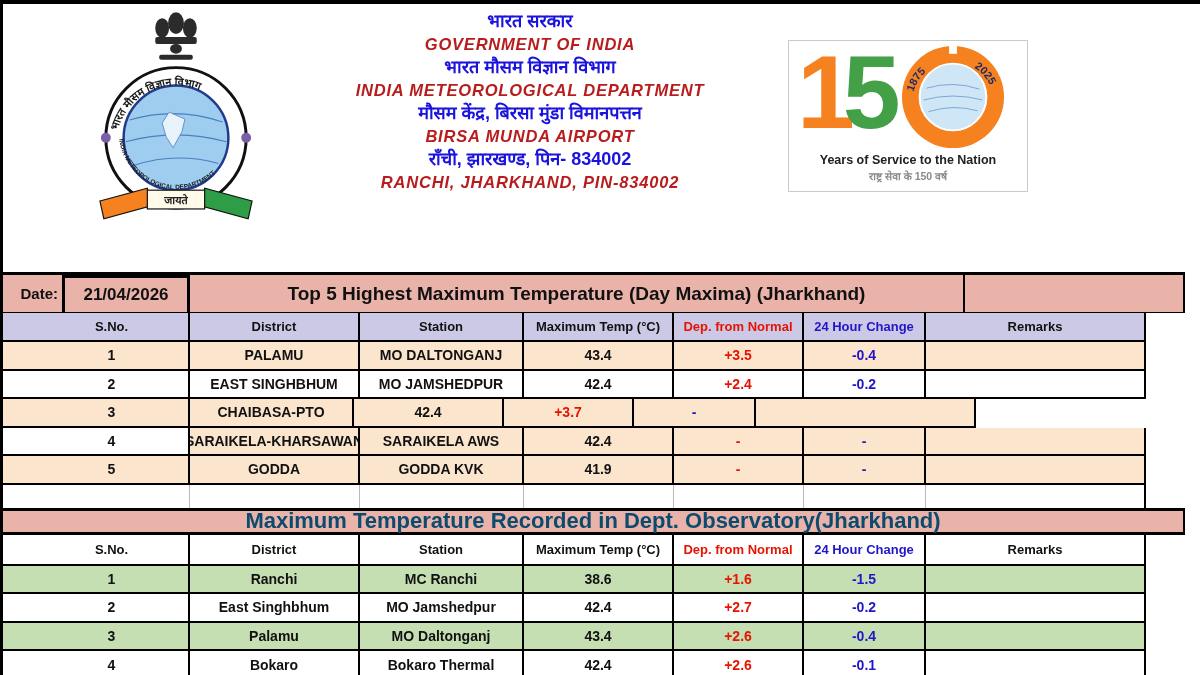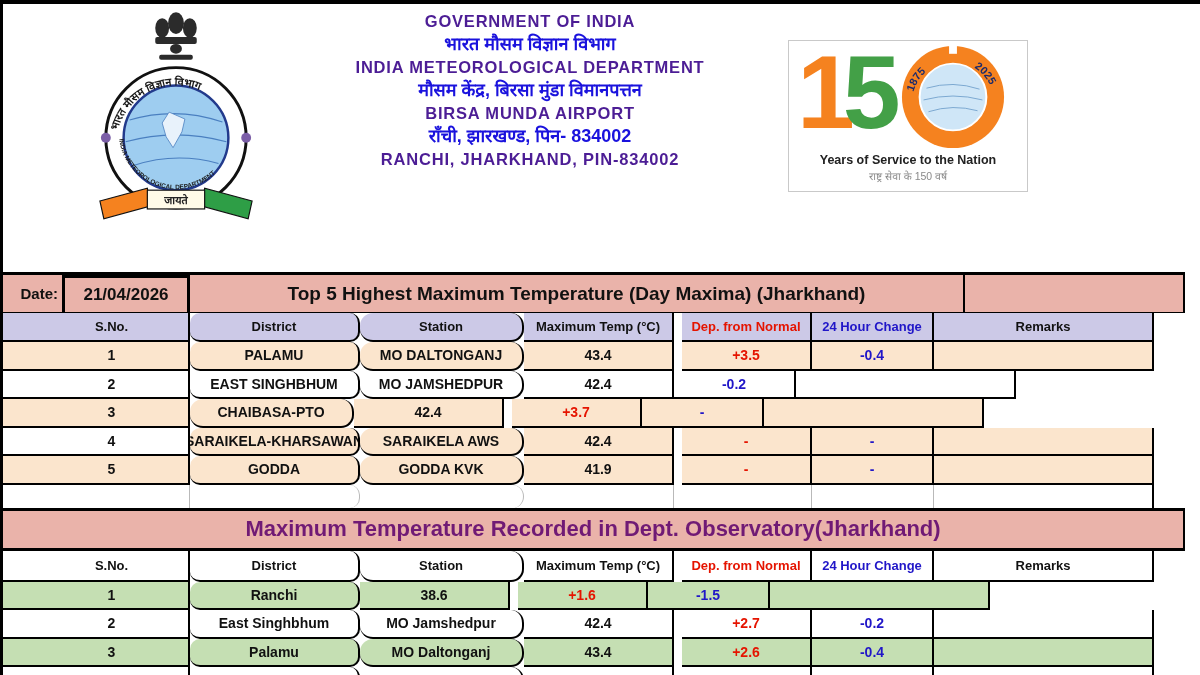--- a/index.html
+++ b/index.html
@@ -7,62 +7,62 @@
         font-family:"Liberation Sans","DejaVu Sans",sans-serif;}
   .border-top{position:absolute;left:0;top:0;width:1200px;height:4px;background:#000;}
   .border-left{position:absolute;left:0;top:0;width:3px;height:675px;background:#000;}
 
   
   .hdr{position:absolute;left:0;top:4px;width:1200px;height:266px;}
   .emblem{position:absolute;left:92px;top:6px;width:168px;height:222px;}
   .hdr-text{position:absolute;left:250px;top:6px;width:560px;text-align:center;}
   .hl{font-weight:bold;line-height:23px;white-space:nowrap;}
   .hl.hindi{color:#1a12dd;font-size:18px;}
-  .hl.english{color:#4c1d95;font-size:16.5px;letter-spacing:0.8px;}
+  .hl.english{color:#b91c1c;font-size:16.5px;letter-spacing:0.8px;font-style:italic;}
   .logo150{position:absolute;left:788px;top:36px;width:238px;height:150px;background:#fff;
            border:1px solid #c9c9c9;}
   .l150-digits{position:absolute;left:8px;top:-4px;height:110px;display:flex;align-items:flex-start;}
   .d1,.d5{font-weight:bold;font-size:104px;line-height:110px;font-family:"Liberation Sans",sans-serif;}
   .d1{color:#f5821f;letter-spacing:-6px;}
   .d5{color:#43a047;margin-left:-6px;}
   .l150-ring{position:absolute;left:110px;top:2px;}
   .l150-cap-en{position:absolute;left:0;top:112px;width:238px;text-align:center;
                font-weight:bold;font-size:12.5px;color:#222;}
   .l150-cap-hi{position:absolute;left:0;top:128px;width:238px;text-align:center;
-               font-size:10.5px;color:#8a8a8a;font-weight:normal;}
+               font-size:10.5px;color:#8a8a8a;font-weight:bold;}
 
   
   .tbl{position:absolute;left:3px;top:272px;width:1182px;border-top:3px solid #000;}
   .trow{display:flex;width:1182px;box-sizing:border-box;}
   .cell{box-sizing:border-box;display:flex;align-items:center;justify-content:center;
         font-weight:bold;color:#111;border-right:2px solid #000;border-bottom:2px solid #000;
         overflow:hidden;white-space:nowrap;}
-  .c-sno{width:187px;padding-left:32px;}.c-dis{width:170px;border-radius:10px;}.c-sta{width:164px;border-radius:13px;}.c-max{width:150px;}
-  .c-dep{width:130px;margin-left:8px;}.c-chg{width:122px;}.c-rem{width:220px;}
+  .c-sno{width:187px;padding-left:32px;}.c-dis{width:170px;}.c-sta{width:164px;}.c-max{width:150px;}
+  .c-dep{width:130px;}.c-chg{width:122px;}.c-rem{width:220px;}
   .c-datelabel{width:59px;justify-content:flex-end;padding-right:4px;border-right:none;}
   .c-dateval{width:128px;border:3px solid #000;}
   .c-title1{width:775px;}
   .r-date{height:38px;background:#22c55e;border-bottom:1px solid #000;}
   .r-date .cell{border-bottom:none;background:#eab3aa;}
   .r-date .c-datelabel{font-size:15px;}
   .r-date .c-dateval{font-size:17px;}
   .r-date .c-title1{font-size:19px;}
   .r-head .cell{height:29px;font-size:13px;background:#ccc9e7;}
   .r-head2 .cell{height:31px;font-size:13px;background:#ffffff;}
   .red{color:#e51400;}
   .blue{color:#2016c8;}
   .r-data .cell{height:28.5px;font-size:14px;}
   .bg-beige{background:#fbe5cd;}
   .bg-white{background:#ffffff;}
   .bg-green{background:#c5dfb3;}
   .r-empty .cell{height:23px;background:#fff;border-right:1px solid #b9b9b9;border-bottom:none;}
   .r-empty .cell:last-child{border-right:2px solid #000;}
-  .r-title2{height:43px;background:#eab3aa;border-top:3px solid #000;border-bottom:3px solid #000;
+  .r-title2{height:27px;background:#eab3aa;border-top:3px solid #000;border-bottom:3px solid #000;
             display:flex;align-items:center;justify-content:center;box-sizing:border-box;
-            font-weight:bold;font-size:22px;color:#701a75;border-right:2px solid #000;text-align:right;}
+            font-weight:bold;font-size:22px;color:#0c4a6e;border-right:2px solid #000;text-align:right;}
   .r-cut .cell{height:30px;}
 </style>
 </head>
 <body>
 
 <div class="page">
   <div class="border-top"></div>
   <div class="border-left"></div>
 
   <div class="hdr">
@@ -96,20 +96,21 @@
           <textPath href="#arcBot" startOffset="4%">INDIA METEOROLOGICAL DEPARTMENT</textPath>
         </text>
         <path d="M8 192 L56 179 L59 197 L12 210 Z" fill="#f5821f" stroke="#111" stroke-width="1.2"></path>
         <path d="M162 192 L114 179 L111 197 L158 210 Z" fill="#2e9e46" stroke="#111" stroke-width="1.2"></path>
         <rect x="56" y="181" width="58" height="19" fill="#fffbe8" stroke="#111" stroke-width="1.2"></rect>
         <text x="85" y="195" text-anchor="middle" font-size="11" font-weight="bold" fill="#222">जायते</text>
       </svg>
     </div>
 
     <div class="hdr-text">
+      <div class="hl hindi">भारत सरकार</div>
       <div class="hl english">GOVERNMENT OF INDIA</div>
       <div class="hl hindi">भारत मौसम विज्ञान विभाग</div>
       <div class="hl english">INDIA METEOROLOGICAL DEPARTMENT</div>
       <div class="hl hindi">मौसम केंद्र, बिरसा मुंडा विमानपत्तन</div>
       <div class="hl english">BIRSA MUNDA AIRPORT</div>
       <div class="hl hindi">राँची, झारखण्ड, पिन- 834002</div>
       <div class="hl english">RANCHI, JHARKHAND, PIN-834002</div>
     </div>
 
     <div class="logo150">
@@ -168,20 +169,21 @@
       <div class="cell c-max bg-beige">43.4</div>
       <div class="cell c-dep bg-beige red">+3.5</div>
       <div class="cell c-chg bg-beige blue">-0.4</div>
       <div class="cell c-rem bg-beige"></div>
     </div>
     <div class="trow r-data">
       <div class="cell c-sno bg-white">2</div>
       <div class="cell c-dis bg-white">EAST SINGHBHUM</div>
       <div class="cell c-sta bg-white">MO JAMSHEDPUR</div>
       <div class="cell c-max bg-white">42.4</div>
+      <div class="cell c-dep bg-white red">+2.4</div>
       <div class="cell c-chg bg-white blue">-0.2</div>
       <div class="cell c-rem bg-white"></div>
     </div>
     <div class="trow r-data">
       <div class="cell c-sno bg-beige">3</div>
       <div class="cell c-sta bg-beige">CHAIBASA-PTO</div>
       <div class="cell c-max bg-beige">42.4</div>
       <div class="cell c-dep bg-beige red">+3.7</div>
       <div class="cell c-chg bg-beige blue">-</div>
       <div class="cell c-rem bg-beige"></div>
@@ -223,20 +225,21 @@
       <div class="cell c-sta">Station</div>
       <div class="cell c-max">Maximum Temp (°C)</div>
       <div class="cell c-dep red">Dep. from Normal</div>
       <div class="cell c-chg blue">24 Hour Change</div>
       <div class="cell c-rem">Remarks</div>
     </div>
 
     <div class="trow r-data">
       <div class="cell c-sno bg-green">1</div>
       <div class="cell c-dis bg-green">Ranchi</div>
+      <div class="cell c-sta bg-green">MC Ranchi</div>
       <div class="cell c-max bg-green">38.6</div>
       <div class="cell c-dep bg-green red">+1.6</div>
       <div class="cell c-chg bg-green blue">-1.5</div>
       <div class="cell c-rem bg-green"></div>
     </div>
     <div class="trow r-data">
       <div class="cell c-sno bg-white">2</div>
       <div class="cell c-dis bg-white">East Singhbhum</div>
       <div class="cell c-sta bg-white">MO Jamshedpur</div>
       <div class="cell c-max bg-white">42.4</div>

